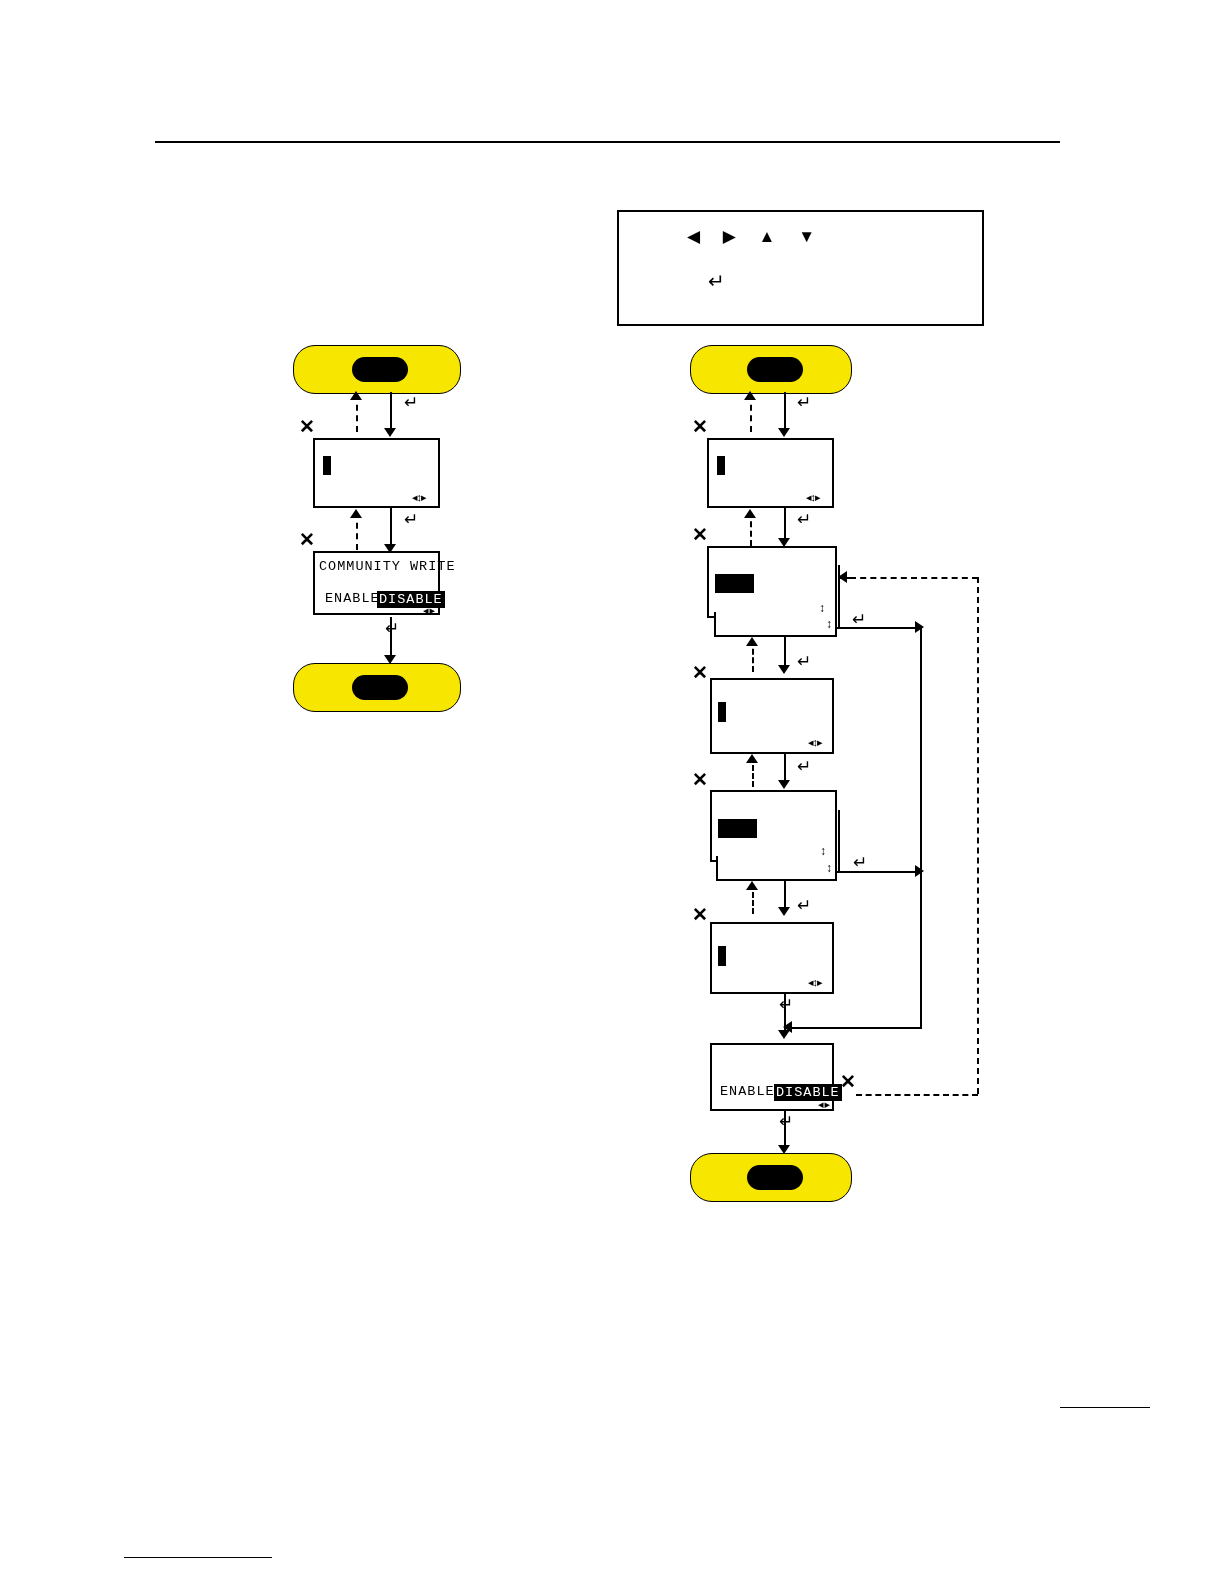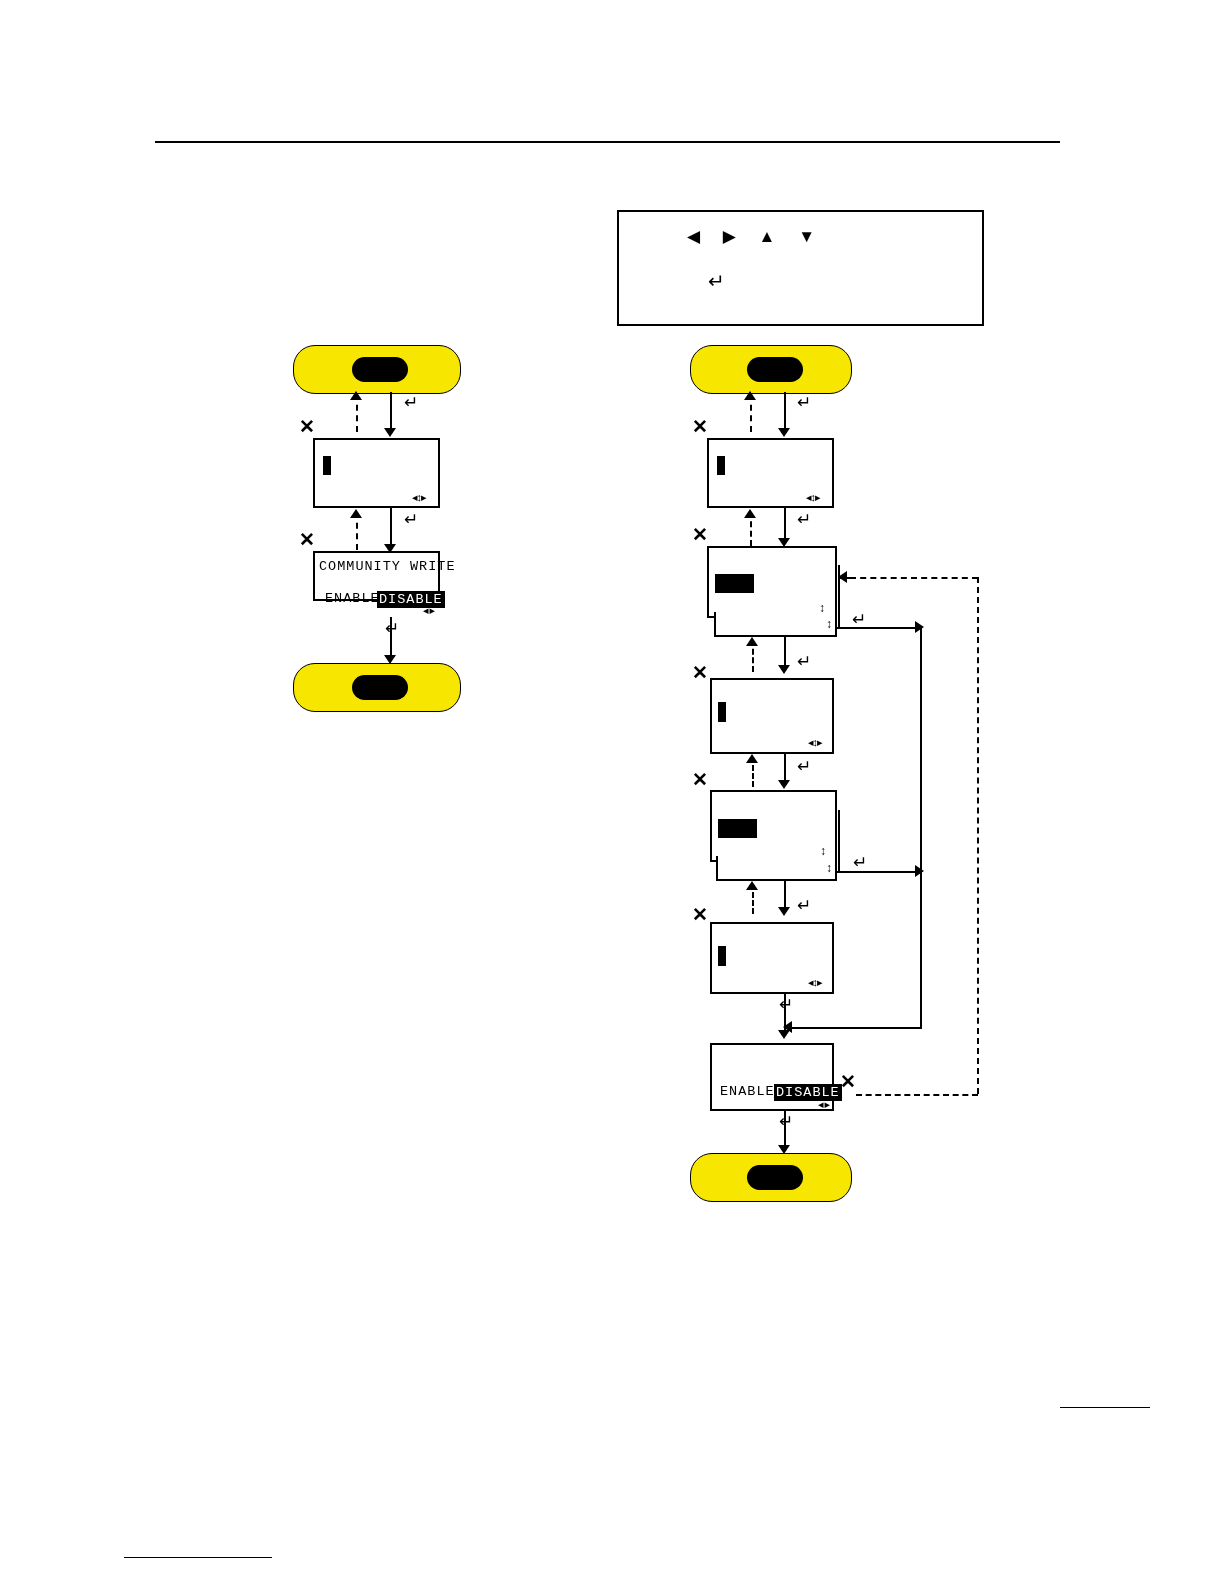--- a/index.html
+++ b/index.html
@@ -70,21 +70,21 @@
     <span class="navglyph" style="left:97px;top:51px;">◂↕▸</span>
   </div>
 
   <div class="vline" style="left:390px;top:508px;height:40px;"></div>
   <div class="arrow-d" style="left:384px;top:544px;"></div>
   <div class="vdash" style="left:356px;top:512px;height:38px;"></div>
   <div class="arrow-u" style="left:350px;top:509px;"></div>
   <span class="ent" style="left:404px;top:511px;">↵</span>
   <span class="xmark" style="left:299px;top:530px;">✕</span>
 
-  <div class="lcd" style="left:313px;top:551px;width:127px;height:50px;padding-left:28px;">
+  <div class="lcd" style="left:313px;top:551px;width:127px;height:64px;padding-left:28px;">
     <span class="txt" style="left:4px;top:6px;">COMMUNITY WRITE</span>
     <span class="txt" style="left:10px;top:38px;">ENABLE</span>
     <span class="txt inv" style="left:62px;top:38px;">DISABLE</span>
     <span class="navglyph" style="left:108px;top:51px;">◂ ▸</span>
   </div>
 
   <div class="vline" style="left:390px;top:617px;height:42px;"></div>
   <div class="arrow-d" style="left:384px;top:655px;"></div>
   <span class="ent" style="left:385px;top:620px;">↵</span>
 

